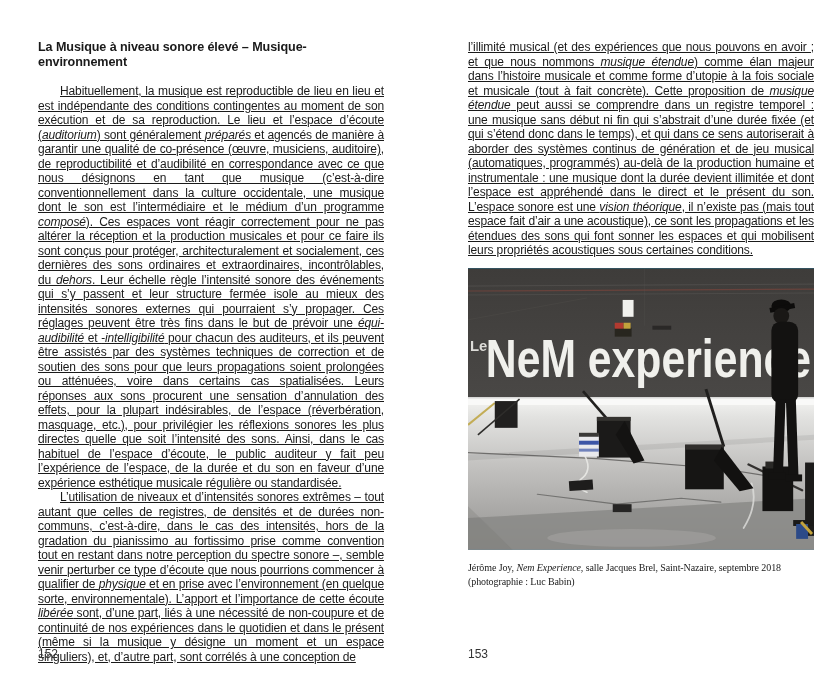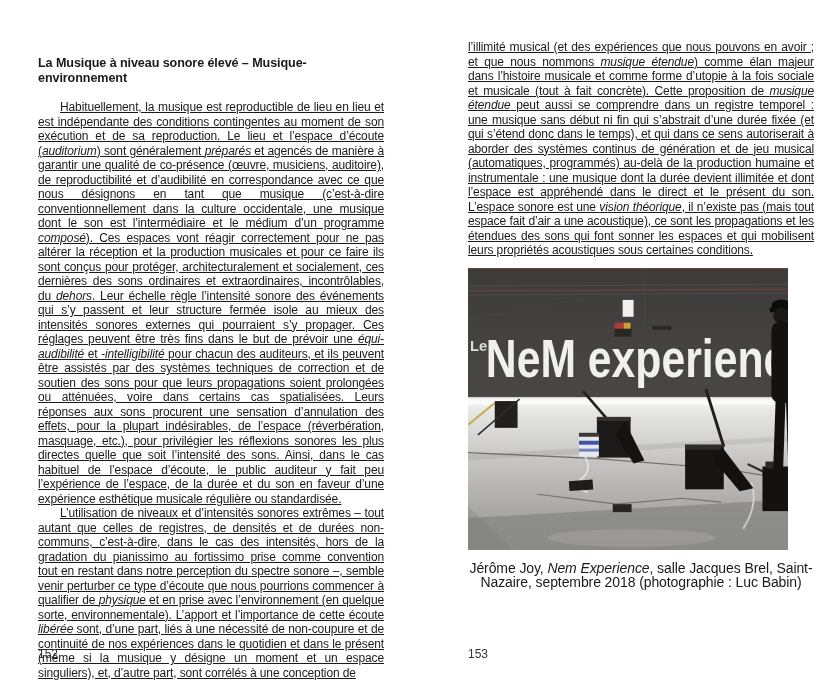--- a/index.html
+++ b/index.html
@@ -4,30 +4,30 @@
 <style>
   html,body{margin:0;padding:0;}
   body{
     width:831px;height:680px;background:#ffffff;position:relative;
     font-family:"Liberation Sans","DejaVu Sans",sans-serif;color:#1a1a1a;
     overflow:hidden;
   }
   .page-col{position:absolute;top:40px;width:346px;}
   #left-col{left:38px;}
   #right-col{left:468px;}
-  .heading{font-weight:bold;font-size:12.6px;line-height:15px;margin:16px 0 14px 0;letter-spacing:-0.1px;}
+  .heading{font-weight:bold;font-size:12.6px;line-height:15px;margin:0 0 14px 0;letter-spacing:-0.1px;}
   p.body-par{
     font-size:12px;line-height:14.5px;letter-spacing:-0.12px;
     text-align:justify;margin:0;text-indent:22px;text-decoration:underline;
   }
   p.no-indent{text-indent:0;}
   em{font-style:italic;}
-  .photo-frame{width:320px;height:282px;margin-top:10px;overflow:hidden;background:#f97316;}
+  .photo-frame{width:346px;height:282px;margin-top:10px;overflow:hidden;background:#0ea5e9;}
   .photo-frame svg{display:block;}
-  .caption{font-size:14px;line-height:14px;letter-spacing:-0.1px;margin-top:11px;text-align:center;}
+  .caption{font-size:10px;line-height:14px;letter-spacing:-0.1px;margin-top:11px;text-align:left;font-family:Liberation Serif, serif;}
   .pagenum{position:absolute;top:647px;font-size:12px;color:#333;}
   #pagenum-left{left:38px;}
   #pagenum-right{left:468px;width:346px;text-align:left;}
 </style>
 </head>
 <body>
 
 <div class="page-col" id="left-col">
   <h2 class="heading">La Musique à niveau sonore élevé – Musique-environnement</h2>
   <p class="body-par"><span>Habituellement, la musique est reproductible de lieu en lieu et est indépendante des conditions contingentes au moment de son exécution et de sa reproduction. Le lieu et l’espace d’écoute (</span><em>auditorium</em><span>) sont généralement </span><em>préparés</em><span> et agencés de manière à garantir une qualité de co-présence (œuvre, musiciens, auditoire), de reproductibilité et d’audibilité en correspondance avec ce que nous désignons en tant que musique (c’est-à-dire conventionnellement dans la culture occidentale, une musique dont le son est l’intermédiaire et le médium d’un programme </span><em>composé</em><span>). Ces espaces vont réagir correctement pour ne pas altérer la réception et la production musicales et pour ce faire ils sont conçus pour protéger, architecturalement et socialement, ces dernières des sons ordinaires et extraordinaires, incontrôlables, du </span><em>dehors</em><span>. Leur échelle règle l’intensité sonore des événements qui s’y passent et leur structure fermée isole au mieux des intensités sonores externes qui pourraient s’y propager. Ces réglages peuvent être très fins dans le but de prévoir une </span><em>équi-audibilité</em><span> et </span><em>-intelligibilité</em><span> pour chacun des auditeurs, et ils peuvent être assistés par des systèmes techniques de correction et de soutien des sons pour que leurs propagations soient prolongées ou atténuées, voire dans certains cas spatialisées. Leurs réponses aux sons procurent une sensation d’annulation des effets, pour la plupart indésirables, de l’espace (réverbération, masquage, etc.), pour privilégier les réflexions sonores les plus directes quelle que soit l’intensité des sons. Ainsi, dans le cas habituel de l’espace d’écoute, le public auditeur y fait peu l’expérience de l’espace, de la durée et du son en faveur d’une expérience esthétique musicale régulière ou standardisée.</span></p>

